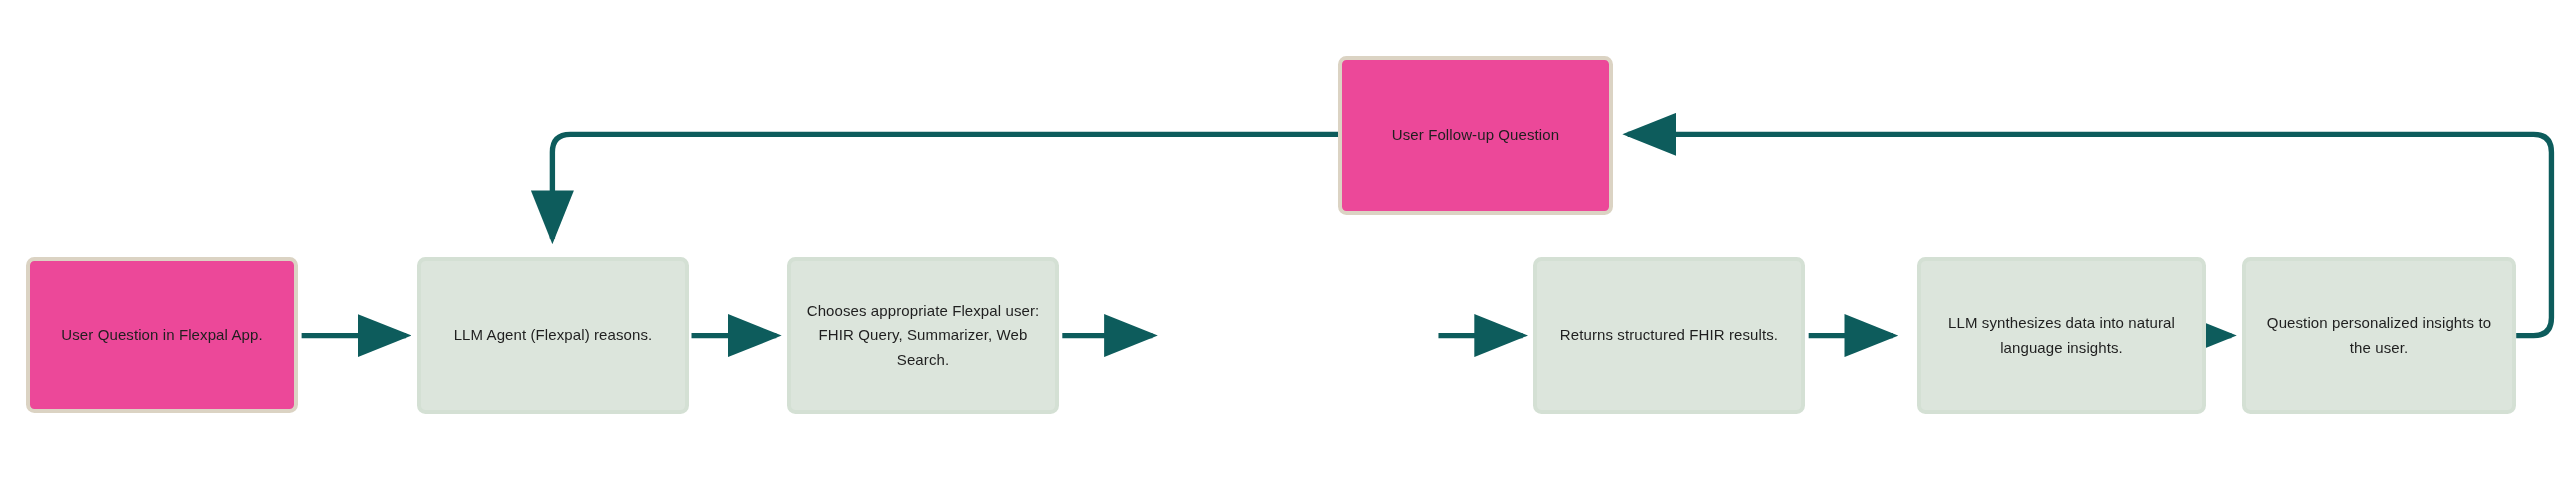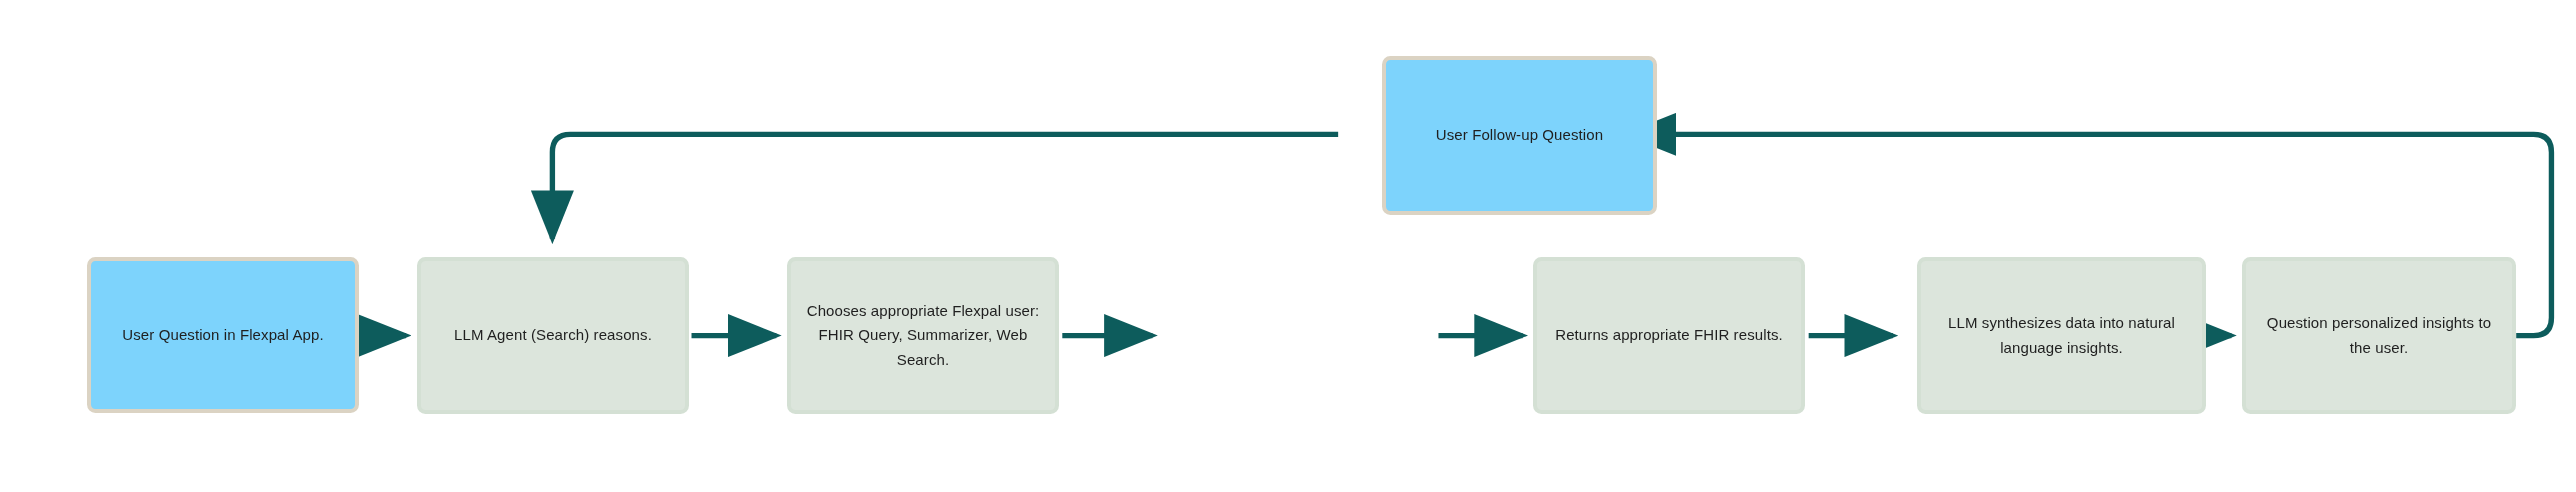--- a/index.html
+++ b/index.html
@@ -33,23 +33,22 @@
     align-items: center;
     justify-content: center;
     text-align: center;
     padding: 6px 13px;
     font-size: 15px;
     line-height: 1.62;
     color: #1f1f1f;
     letter-spacing: 0.1px;
   }
   .node-beige {
-    background: #7dd3fc;
+    background: #ec4899;
     border: 4.2px solid #dbd3c3;
-    margin-left: 44px;
   }
   .node-green {
     background: #dce5dc;
     border: 4.2px solid #d4e0d4;
   }
   .node-label {
     display: block;
     width: 100%;
     white-space: pre-line;
   }
@@ -92,35 +91,35 @@
 
     <g>
       <path d="M 4214 562 L 4243 562 Q 4273 562 4273 532 L 4273 255 Q 4273 225 4243 225 L 2726 225" fill="none" stroke="#0d5c5c" stroke-width="9" marker-end="url(#arrowhead)"></path>
     </g>
 
     <g>
       <path d="M 2241 225 L 955 225 Q 925 225 925 255 L 925 400" fill="none" stroke="#0d5c5c" stroke-width="9" marker-end="url(#arrowhead)"></path>
     </g>
   </svg>
 
-  <div class="node node-beige" style="left:43px; top:257px; width:272px; height:156px;">
+  <div class="node node-beige" style="left:26px; top:257px; width:272px; height:156px;">
     <span class="node-label">User Question in Flexpal App.</span>
   </div>
 
   <div class="node node-green" style="left:417px; top:257px; width:272px; height:157px;">
-    <span class="node-label">LLM Agent (Search) reasons.</span>
+    <span class="node-label">LLM Agent (Flexpal) reasons.</span>
   </div>
 
   <div class="node node-green" style="left:787px; top:257px; width:272px; height:157px;">
     <span class="node-label">Chooses appropriate Flexpal user: FHIR Query, Summarizer, Web Search.</span>
   </div>
 
 
   <div class="node node-green" style="left:1533px; top:257px; width:272px; height:157px;">
-    <span class="node-label">Returns appropriate FHIR results.</span>
+    <span class="node-label">Returns structured FHIR results.</span>
   </div>
 
   <div class="node node-green" style="left:1904px; top:257px; width:289px; height:157px;margin-left:13px;">
     <span class="node-label">LLM synthesizes data into natural language insights.</span>
   </div>
 
   <div class="node node-green" style="left:2242px; top:257px; width:274px; height:157px;">
     <span class="node-label">Question personalized insights to the user.</span>
   </div>
 

